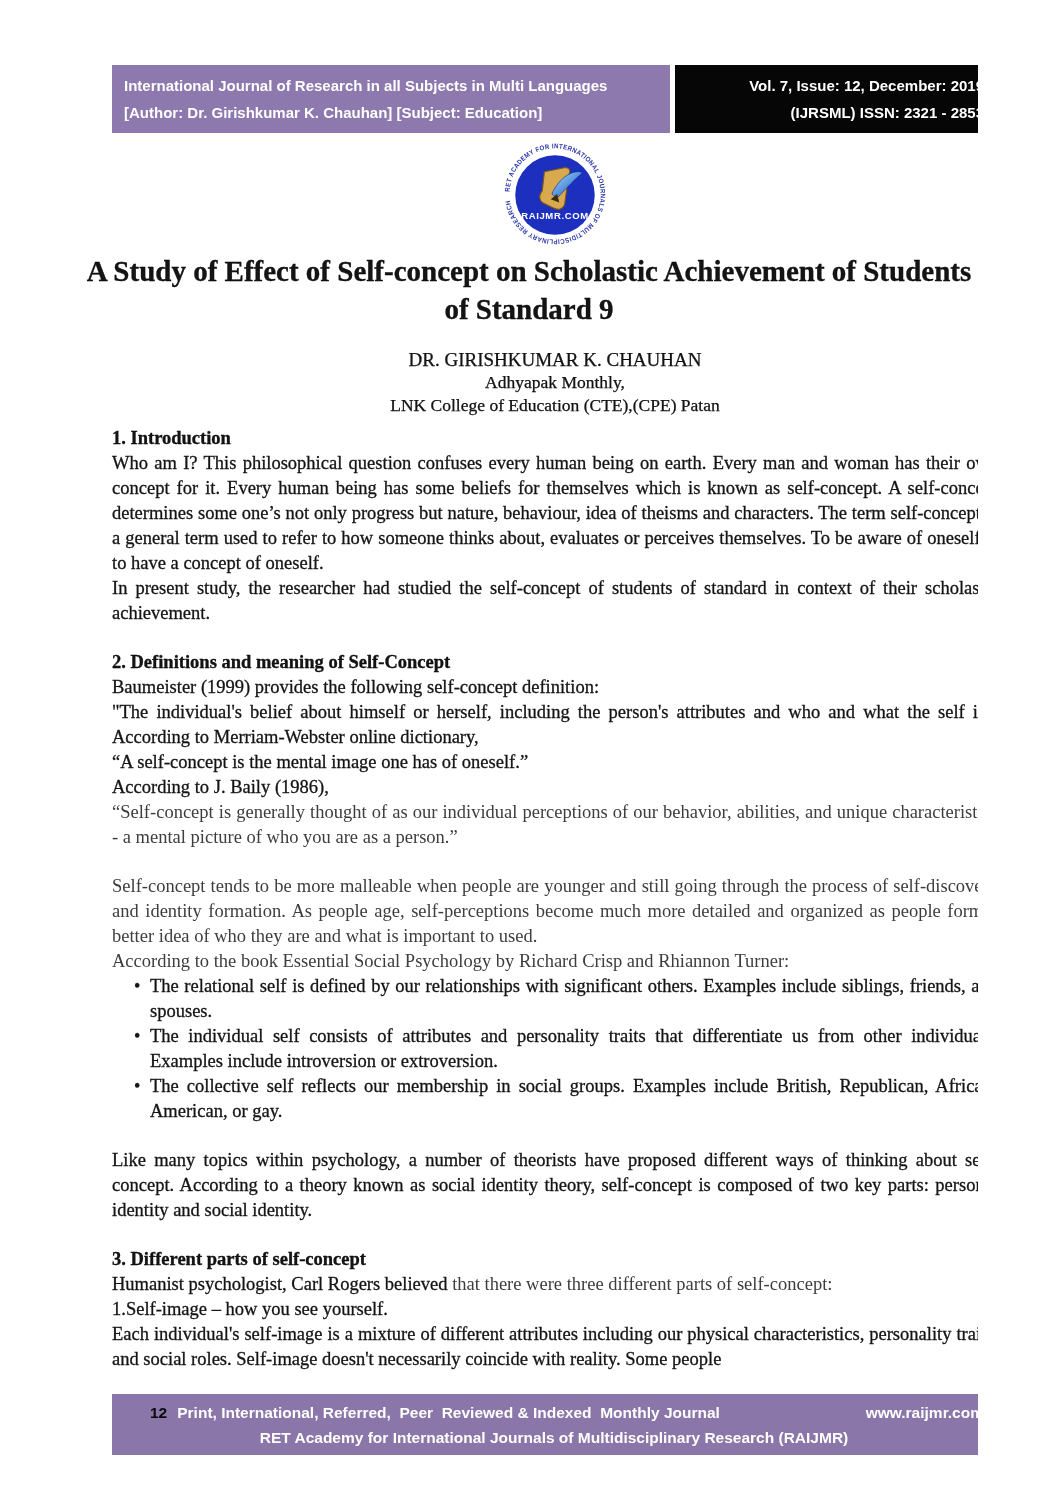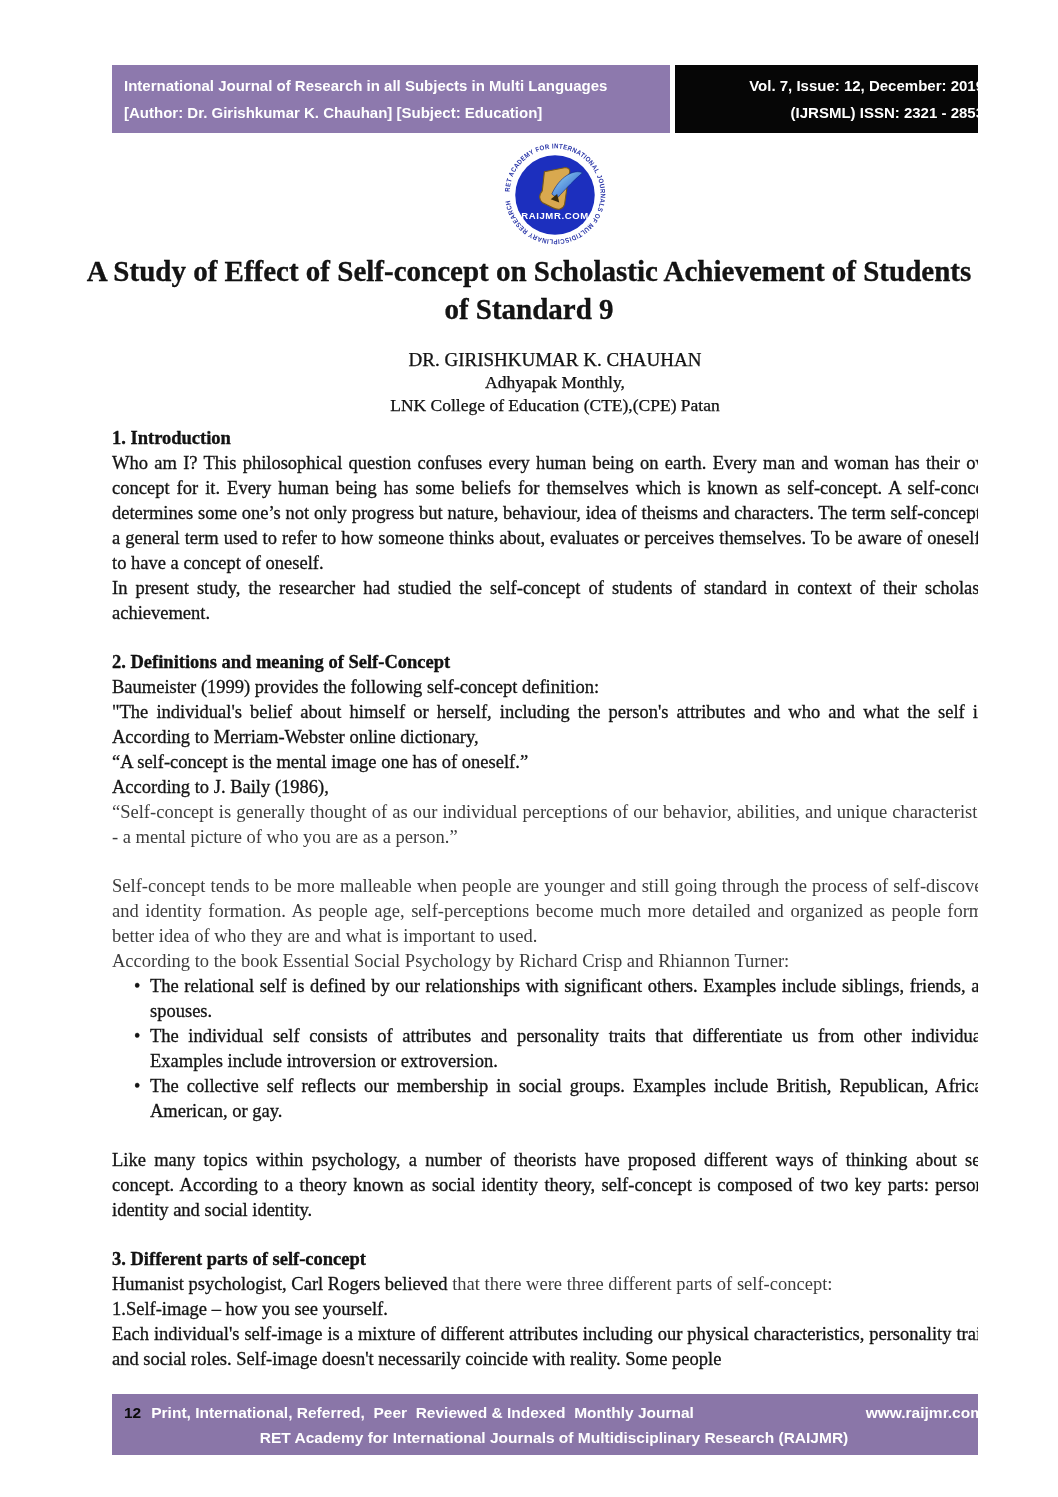--- a/index.html
+++ b/index.html
@@ -65,21 +65,21 @@
     font-size:18px;
   }
   
   #footer{
     position:absolute;left:112px;top:1394px;width:886px;height:61px;
     background:#8a76a8;box-sizing:border-box;
     padding:6px 14px 0 12px;
     font-family:"Liberation Sans", sans-serif;font-weight:bold;color:#ffffff;
     font-size:15.5px;line-height:25px;
   }
-  .ftr-line1{display:flex;align-items:flex-end;white-space:pre-wrap;}
+  .ftr-line1{display:flex;align-items:flex-end;white-space:pre-wrap;margin-left:26px;}
   .ftr-pageno{color:#0b0b0b;margin-right:10px;}
   .ftr-spacer{flex:1;}
   .ftr-line2{text-align:center;white-space:pre-wrap;}
   
   .ring-text{font-family:"Liberation Sans", sans-serif;font-size:6.4px;font-weight:bold;fill:#2a36a8;letter-spacing:0.4px;}
   .logo-center-text{font-family:"Liberation Sans", sans-serif;font-size:9px;font-weight:bold;fill:#ffffff;letter-spacing:0.6px;}
 </style>
 </head>
 <body>
 

